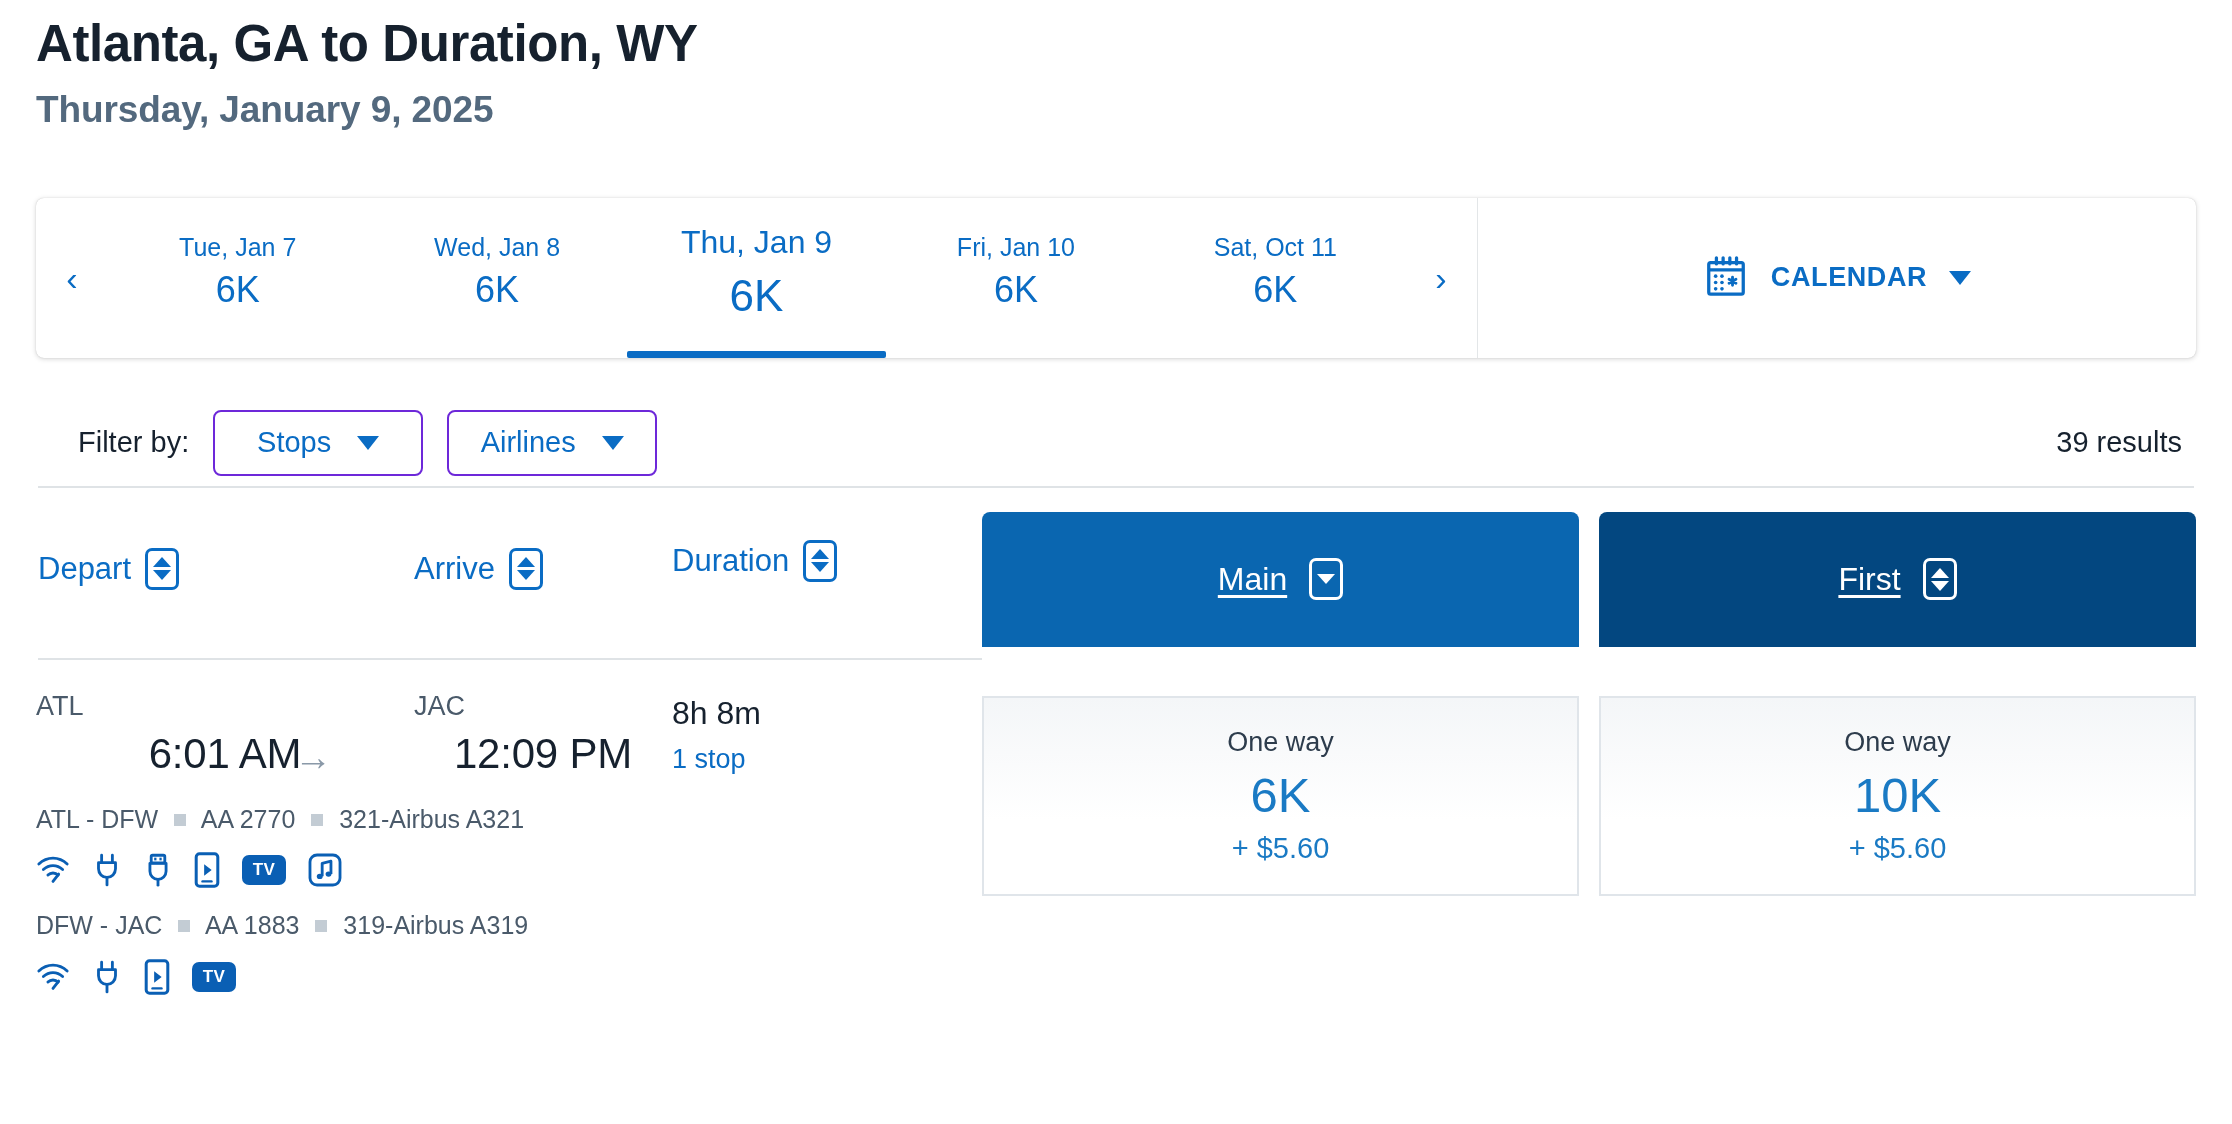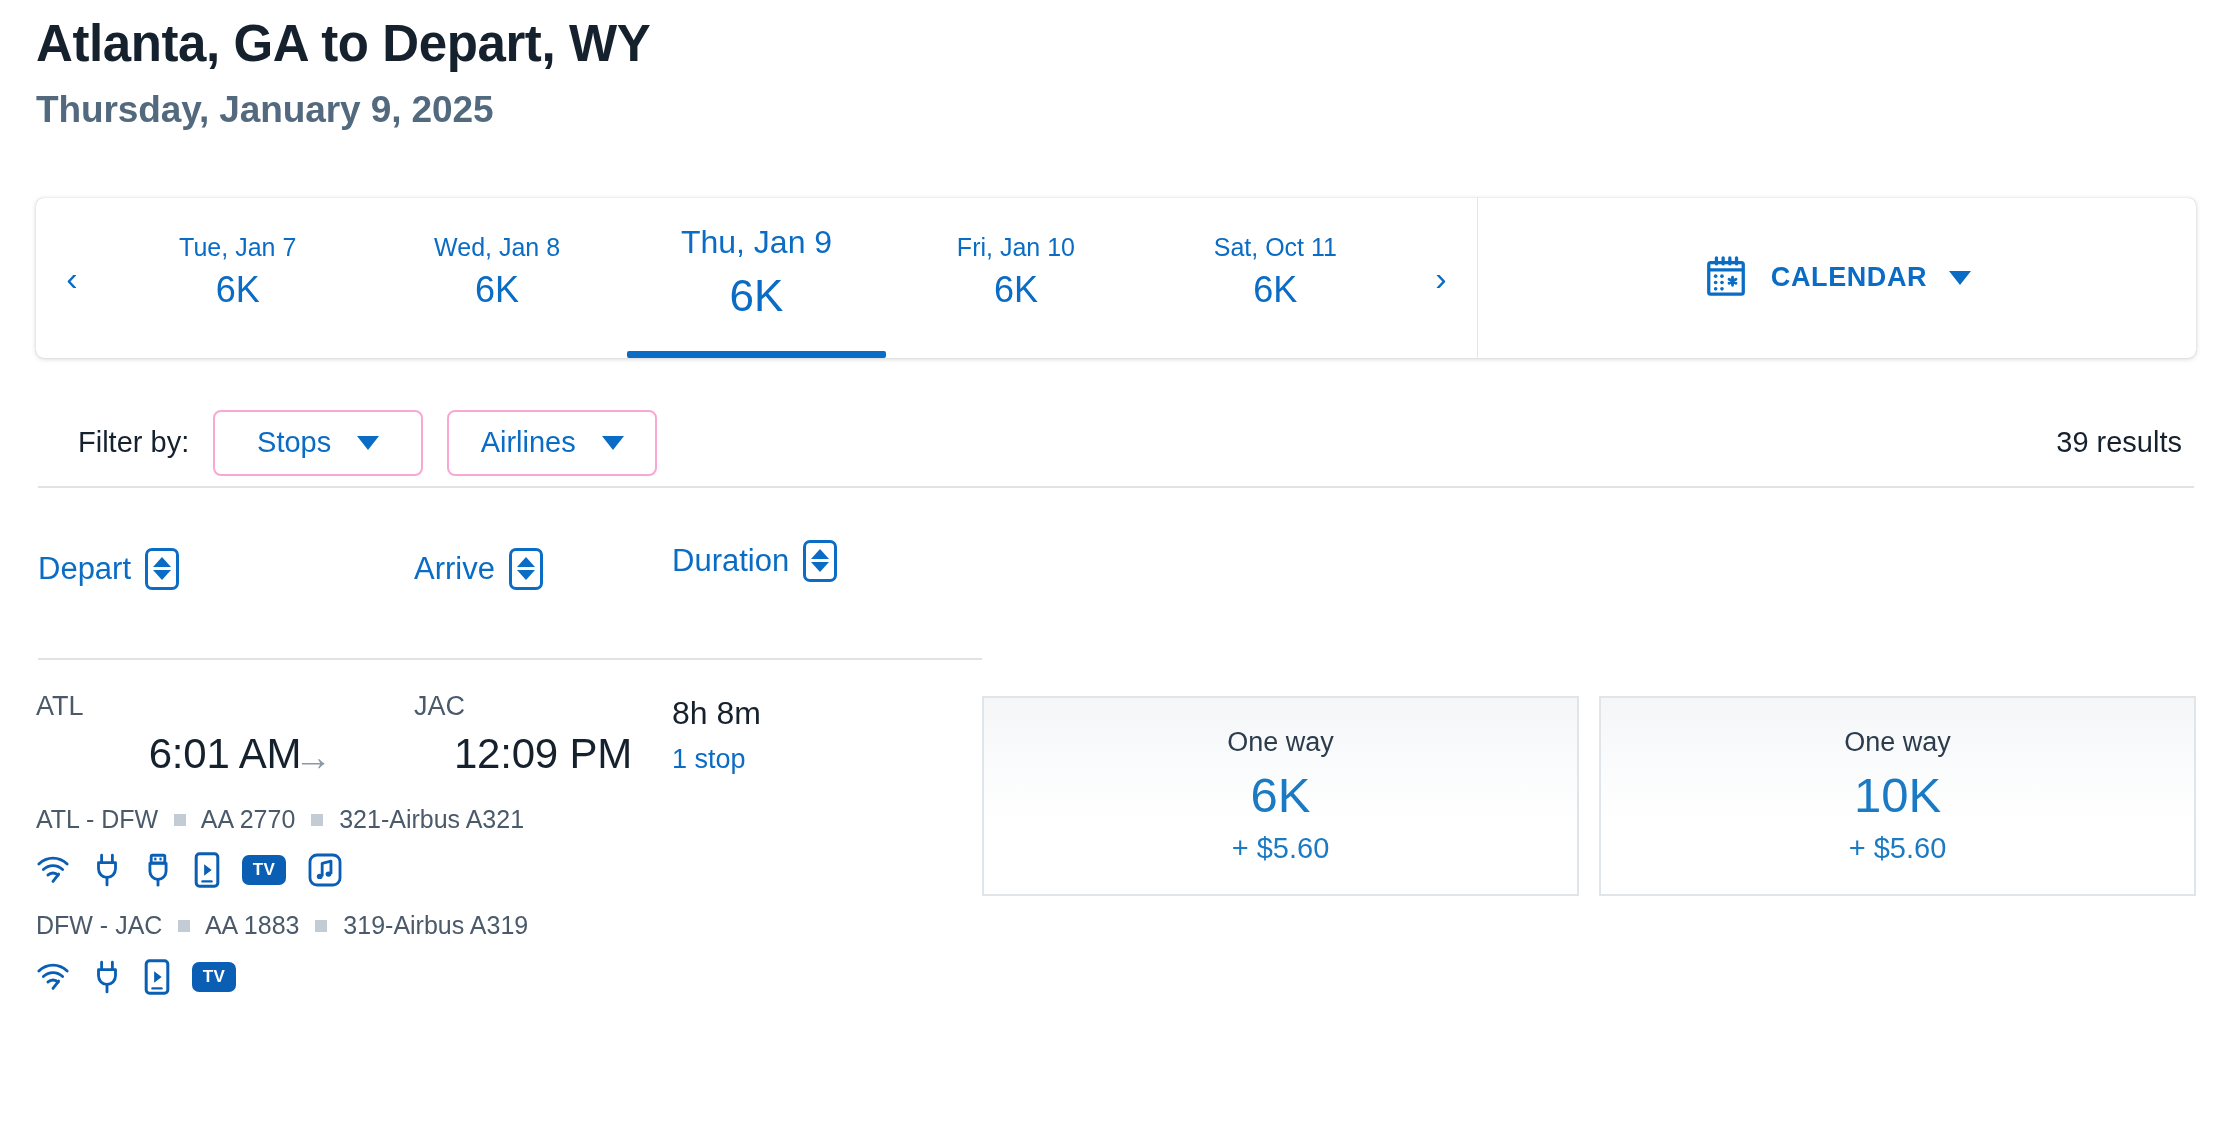--- a/index.html
+++ b/index.html
@@ -114,21 +114,21 @@
   }
   .filter-label {
     font-size: 29px;
     color: #16212e;
     margin-left: 40px;
     margin-right: 24px;
   }
   .fbtn {
     height: 66px;
     min-width: 210px;
-    border: 2px solid #f9a8d4;
+    border: 2px solid #6d28d9;
     border-radius: 8px;
     display: flex;
     align-items: center;
     justify-content: center;
     gap: 26px;
     padding: 0 26px;
     margin-right: 24px;
     cursor: pointer;
     background: #fff;
   }
@@ -318,21 +318,21 @@
     margin-top: 6px;
   }
   .fc-tax { font-size: 29px; color: #1a7ac4; margin-top: 6px; }
 </style>
 </head>
 <body>
 
 <div class="page">
 
   <div class="hdr">
-    <h1>Atlanta, GA to Depart, WY</h1>
+    <h1>Atlanta, GA to Duration, WY</h1>
     <h2>Thursday, January 9, 2025</h2>
   </div>
 
   <div class="datebar">
     <div class="dates-wrap">
       <div class="navchev">‹</div>
       <div class="days">
 
         <div class="day">
           <span class="d-label">Tue, Jan 7</span>
@@ -429,20 +429,35 @@
       <div class="col-dur">
         <div class="sorthead">
           <span>Duration</span>
           <span class="sortbox">
             <span class="tri-up"></span>
               <span class="tri-dn"></span>
           </span>
         </div>
       </div>
 
+      <div class="fareheads">
+        <div class="farehead main">
+          <span class="fh-label">Main</span>
+          <span class="sortbox w">
+            <span class="tri-dn" style="border-top-color:#ffffff;"></span>
+          </span>
+        </div>
+        <div class="farehead first">
+          <span class="fh-label">First</span>
+          <span class="sortbox w">
+            <span class="tri-up"></span>
+              <span class="tri-dn"></span>
+          </span>
+        </div>
+      </div>
 
       <div class="thead-rule"></div>
     </div>
 
     <div class="frow">
 
       <div class="finfo">
         <div class="times">
 
           <div class="tcol-dep">

